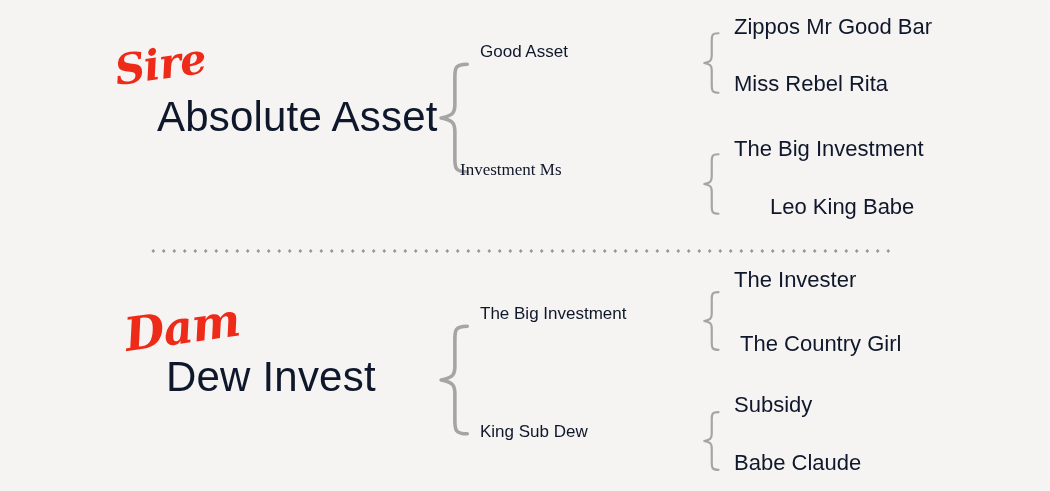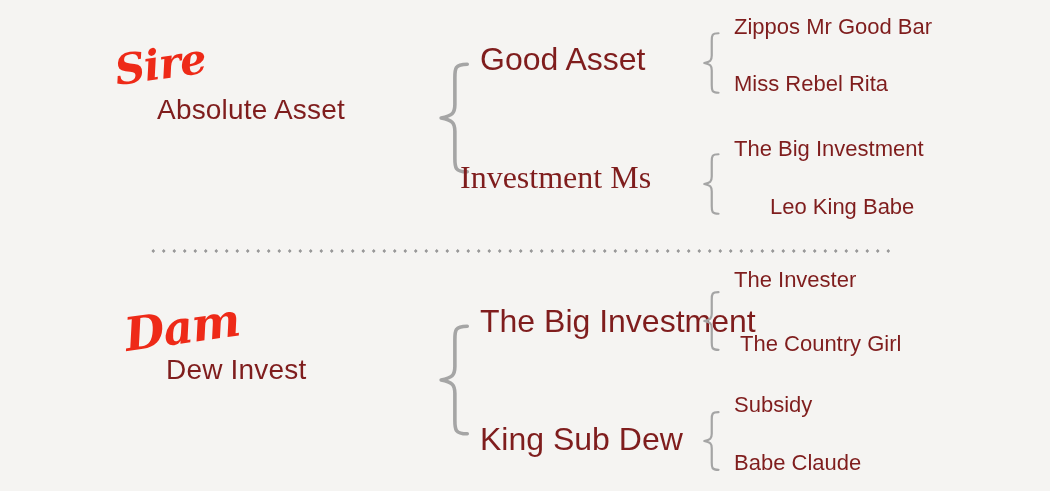--- a/index.html
+++ b/index.html
@@ -12,24 +12,24 @@
     width: 1050px;
     height: 491px;
     background: #f5f4f2;
     overflow: hidden;
     color: #1e1e1e;
   }
   .label {
     position: absolute;
     white-space: nowrap;
     line-height: 1;
-    color: #7f1d1d;
+    color: #0f172a;
   }
-  .gen1 { font-size: 28px; letter-spacing: 0.2px; }
-  .gen2 { font-size: 32px; }
+  .gen1 { font-size: 42px; letter-spacing: 0.2px; }
+  .gen2 { font-size: 17px; }
   .gen3 { font-size: 22px; }
   .script {
     position: absolute;
     font-family: "DejaVu Serif", serif;
     font-style: italic;
     font-weight: bold;
     color: #ee2a18;
     line-height: 1;
     transform: rotate(-8deg);
     transform-origin: left bottom;

